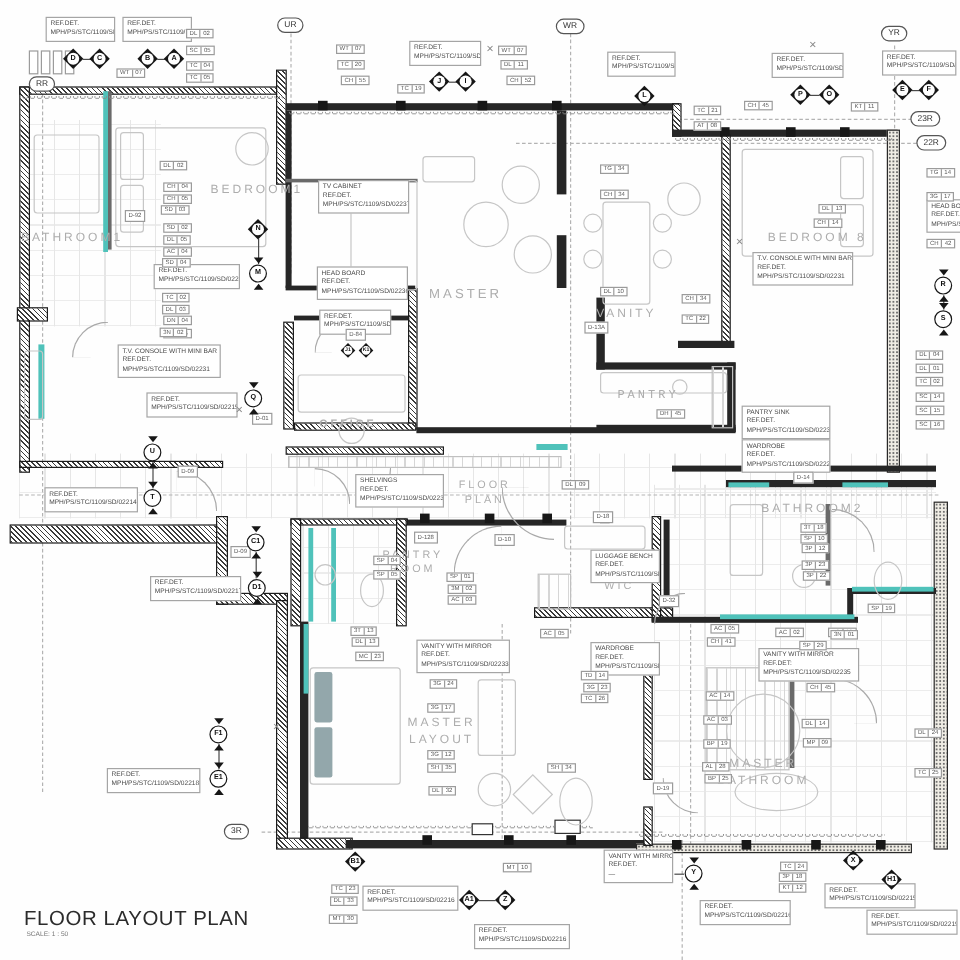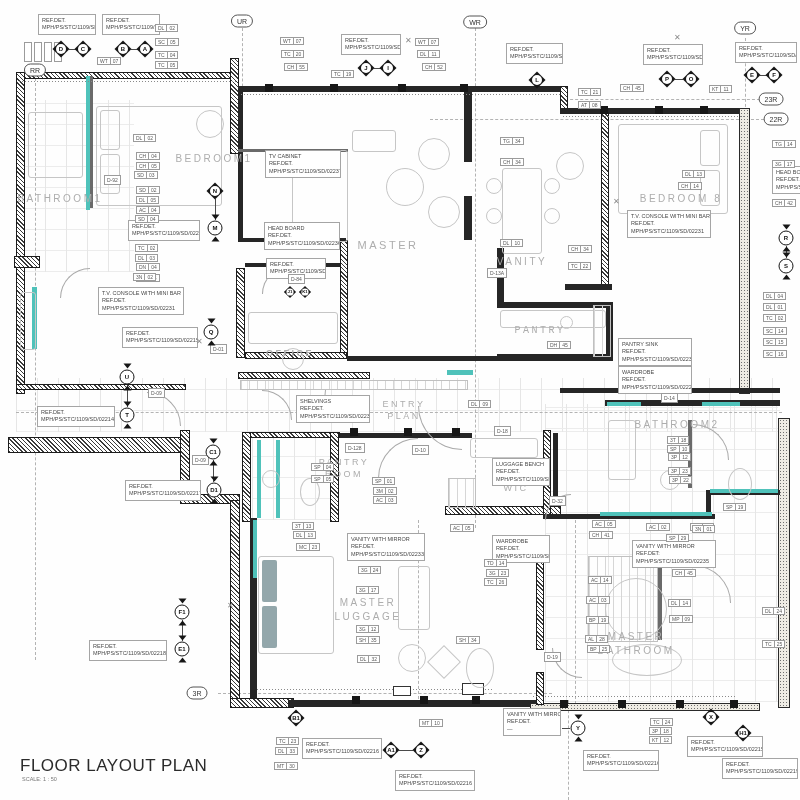--- a/index.html
+++ b/index.html
@@ -237,36 +237,36 @@
     <div class="abs room" style="left: 681px; top: 192px; font-size: 10px;">
       <div>BEDROOM 8</div>
     </div>
     <div class="abs room" style="left: 290px; top: 347px; font-size: 9px; font-weight: bold;">
       <div>OFFICE</div>
     </div>
     <div class="abs room" style="left: 540px; top: 324px; font-size: 10px; font-family: Liberation Mono, monospace;">
       <div>PANTRY</div>
     </div>
     <div class="abs room" style="left: 404px; top: 398px; font-size: 9px;">
-      <div>ENTRY</div>
+      <div>FLOOR</div>
       <div>PLAN</div>
     </div>
     <div class="abs room" style="left: 344px; top: 456px; font-size: 9px;">
       <div>PANTRY</div>
       <div>ROOM</div>
     </div>
     <div class="abs room" style="left: 516px; top: 482px; font-size: 9px;">
       <div>WIC</div>
     </div>
     <div class="abs room" style="left: 677px; top: 418px; font-size: 10px;">
       <div>BATHROOM2</div>
     </div>
     <div class="abs room" style="left: 368px; top: 596px; font-size: 10px;">
       <div>MASTER</div>
-      <div>LUGGAGE</div>
+      <div>LAYOUT</div>
     </div>
     <div class="abs room" style="left: 636px; top: 630px; font-size: 10px;">
       <div>MASTER</div>
       <div>BATHROOM</div>
     </div>
     <div class="abs ref" style="left: 38px; top: 14px; width: 58px;">
       <div>REF.DET.</div>
       <div>MPH/PS/STC/1109/SD/02238</div>
     </div>
     <div class="abs ref" style="left: 102px; top: 14px; width: 58px;">

